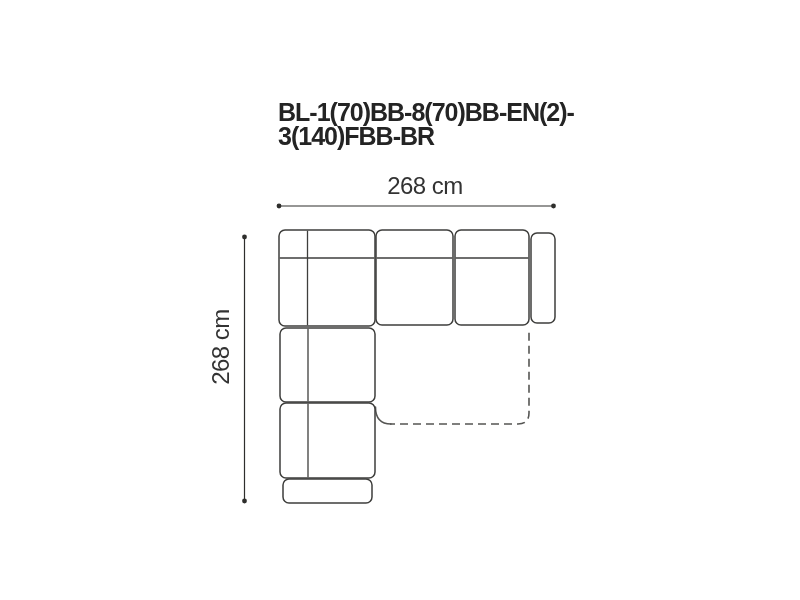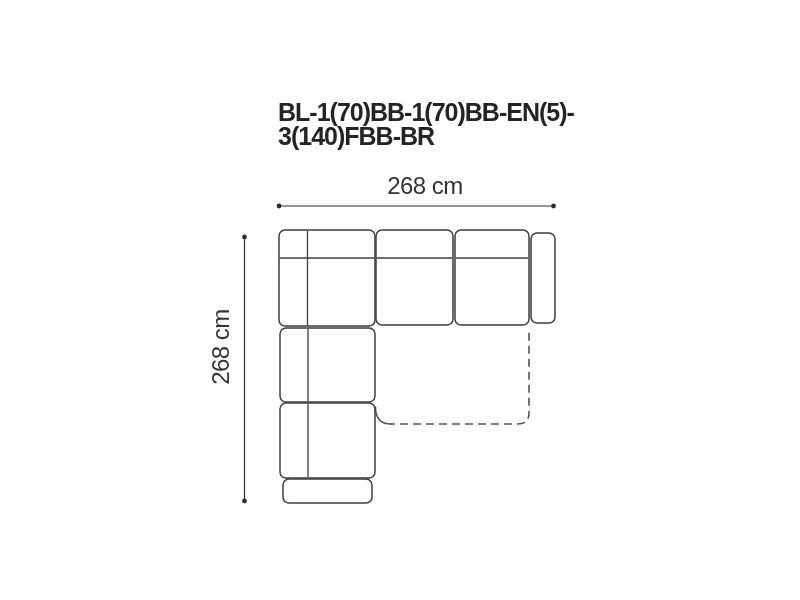--- a/index.html
+++ b/index.html
@@ -85,21 +85,21 @@
     fill: var(--dimension, #2e2e2c);
     stroke: none;
   }
 </style>
 </head>
 <body>
 
 <div class="canvas">
 
   <div class="title">
-    <div class="title-line">BL-1(70)BB-1(70)BB-EN(5)-</div>
+    <div class="title-line">BL-1(70)BB-8(70)BB-EN(2)-</div>
     <div class="title-line">3(140)FBB-BR</div>
   </div>
 
   <div class="dim-label dim-label-width">268 cm</div>
   <div class="dim-label dim-label-depth">268 cm</div>
 
   <svg class="diagram" viewBox="0 0 800 600">
 
     <g>
       <line class="dim-line" x1="279" y1="206" x2="553.5" y2="206"></line>

